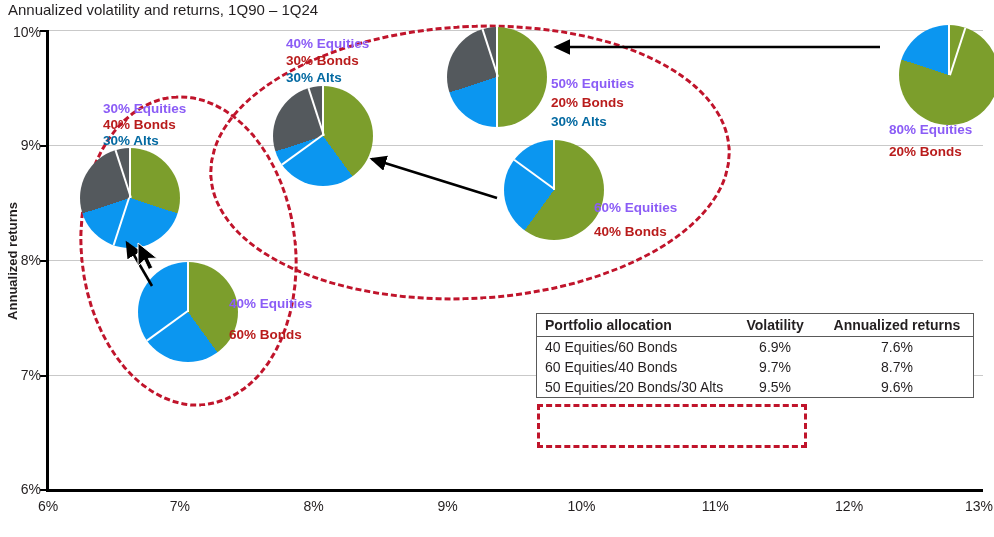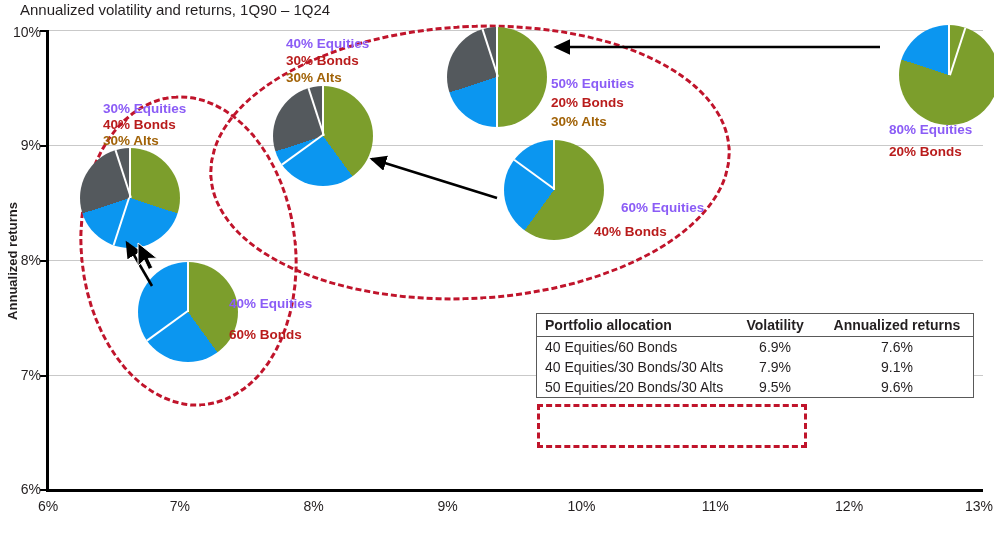--- a/index.html
+++ b/index.html
@@ -1,21 +1,21 @@
 <!DOCTYPE html>
 <html><head>
 <meta charset="utf-8">
 <style>
   html,body{margin:0;padding:0;background:#ffffff;}
   body{font-family:"Liberation Sans",sans-serif;}
   #stage{position:relative;width:994px;height:537px;overflow:hidden;background:#fff;}
 
   .chart-title{
     position:absolute; left:8px; top:1px;
-    font-size:15px; color:#231f20; white-space:nowrap;margin-left:12px;
+    font-size:15px; color:#231f20; white-space:nowrap;
   }
 
   
   #plot{
     position:absolute; left:46px; top:30px; width:937px; height:462px;
   }
   .axis-line-y{position:absolute; left:0; top:0; width:3px; height:462px; background:#000;}
   .axis-line-x{position:absolute; left:0; top:459px; width:937px; height:3px; background:#000;}
   .gridline{position:absolute; left:0; width:937px; height:1px; background:#c9c9c9;}
   .tick-y{position:absolute; left:-6px; width:6px; height:2px; background:#000;}
@@ -37,21 +37,21 @@
   #y-axis-title-wrap{position:absolute; left:14px; top:30px; height:462px; width:20px;}
 
   
   .pie{position:absolute; border-radius:50%;}
   .pie-sep{position:absolute; background:#fff;}
 
   
   .plabel{position:absolute; font-size:13.5px; font-weight:bold; line-height:16px; white-space:nowrap;}
   .eq{color:#8b5cf6;}
   .bo{color:#b91c1c;}
-  .al{color:#a16207;}
+  .al{color:#0369a1;}
 
   
   .ellipse{
     position:absolute; border:3.5px dashed #c0142b; border-radius:50%;
     box-sizing:border-box; background:transparent;
   }
 
   
   #tbl{
     position:absolute; left:536px; top:313px; width:438px;
@@ -156,21 +156,21 @@
   </div>
   <div class="plabel eq" style="left:551px; top:76px;">50% Equities</div>
   <div class="plabel bo" style="left:551px; top:95px;">20% Bonds</div>
   <div class="plabel al" style="left:551px; top:114px;">30% Alts</div>
 
   <div class="pie" style="left:504px; top:140px; width:100px; height:100px;
               background:conic-gradient(#7c9e2c 0deg 216deg, #0b96f0 216deg 360deg);">
     <div class="pie-sep" style="left:49px; top:0; width:2px; height:50px;"></div>
     <div class="pie-sep" style="left:50px; top:50px; width:50px; height:2px; transform-origin:0 0; transform:rotate(216deg);"></div>
   </div>
-  <div class="plabel eq" style="left:594px; top:200px;margin-left:27px;">60% Equities</div>
+  <div class="plabel eq" style="left:594px; top:200px;">60% Equities</div>
   <div class="plabel bo" style="left:594px; top:224px;">40% Bonds</div>
 
   <div class="pie" style="left:899px; top:25px; width:100px; height:100px;
               background:conic-gradient(#7c9e2c 0deg 288deg, #0b96f0 288deg 360deg);">
     <div class="pie-sep" style="left:49px; top:0; width:2px; height:50px;"></div>
     <div class="pie-sep" style="left:50px; top:50px; width:50px; height:2px; transform-origin:0 0; transform:rotate(288deg);"></div>
   </div>
   <div class="plabel eq" style="left:889px; top:122px;">80% Equities</div>
   <div class="plabel bo" style="left:889px; top:144px;">20% Bonds</div>
 
@@ -194,23 +194,23 @@
           <th class="num c3">Annualized returns</th>
         </tr>
       </thead>
       <tbody>
         <tr>
           <td>40 Equities/60 Bonds</td>
           <td class="num">6.9%</td>
           <td class="num">7.6%</td>
         </tr>
         <tr>
-          <td>40 Equities/30 Bonds/30 Alts</td>
-          <td class="num">7.9%</td>
-          <td class="num">9.1%</td>
+          <td>60 Equities/40 Bonds</td>
+          <td class="num">9.7%</td>
+          <td class="num">8.7%</td>
         </tr>
         <tr>
           <td>50 Equities/20 Bonds/30 Alts</td>
           <td class="num">9.5%</td>
           <td class="num">9.6%</td>
         </tr>
       </tbody>
     </table>
   </div>
 

